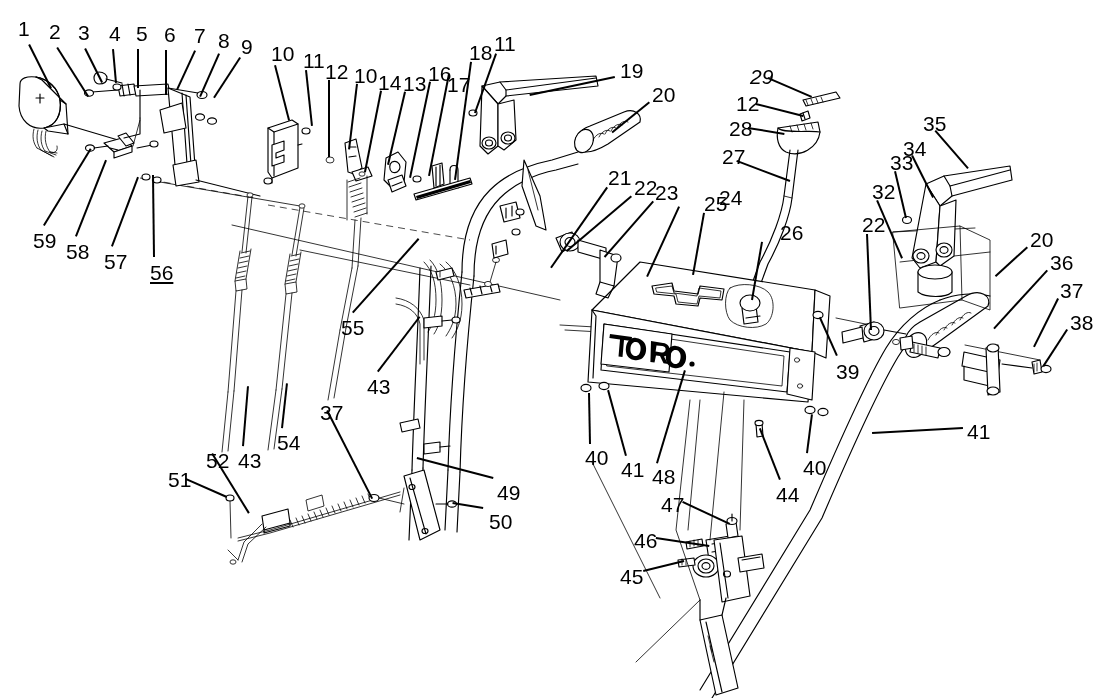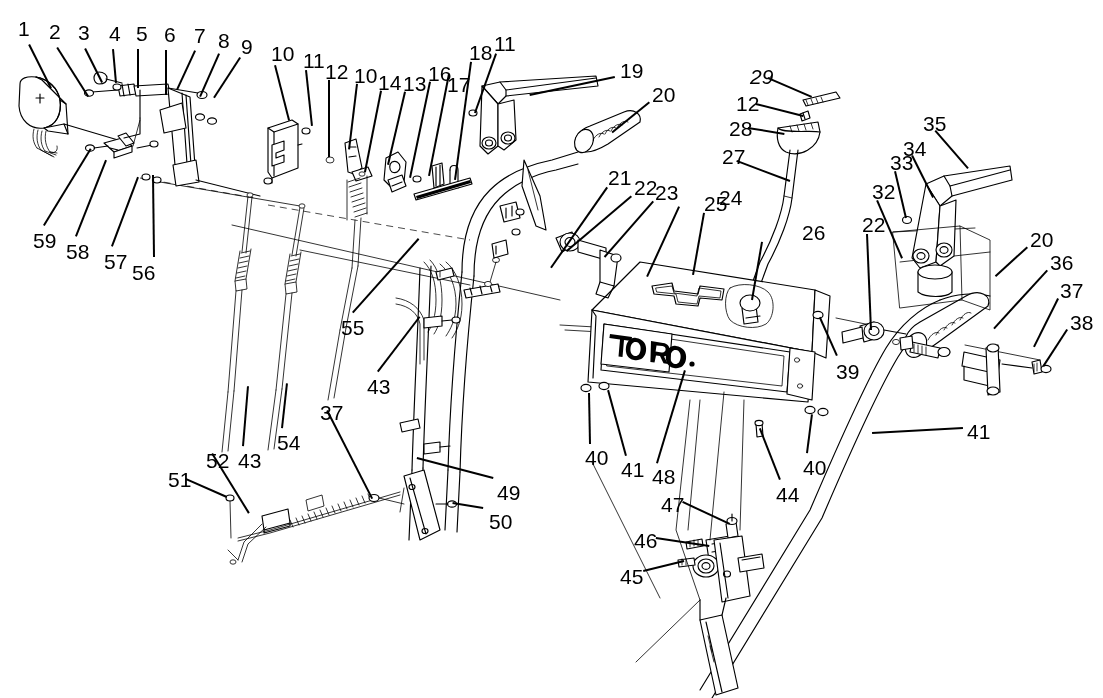--- a/index.html
+++ b/index.html
@@ -495,21 +495,21 @@
       <div class="lbl" style="left: 608px; top: 167px;">21</div>
       <div class="lead" style="left: 632px; top: 197px; width: 85.1469px; transform: rotate(139.764deg);"></div>
       <div class="lbl" style="left: 634px; top: 177px;">22</div>
       <div class="lead" style="left: 654px; top: 202px; width: 74.411px; transform: rotate(131.186deg);"></div>
       <div class="lbl" style="left: 655px; top: 182px;">23</div>
       <div class="lead" style="left: 680px; top: 207px; width: 76.9675px; transform: rotate(114.567deg);"></div>
       <div class="lbl" style="left: 679px; top: 187px; margin-left: 40px;">24</div>
       <div class="lead" style="left: 705px; top: 213px; width: 62.9682px; transform: rotate(100.061deg);"></div>
       <div class="lbl" style="left: 704px; top: 193px;">25</div>
       <div class="lead" style="left: 763px; top: 242px; width: 58.8558px; transform: rotate(99.7824deg);"></div>
-      <div class="lbl" style="left: 802px; top: 222px;">26</div>
+      <div class="lbl" style="left: 780px; top: 222px;">26</div>
       <div class="lead" style="left: 737px; top: 160px; width: 56.648px; transform: rotate(20.6744deg);"></div>
       <div class="lbl" style="left: 722px; top: 146px;">27</div>
       <div class="lead" style="left: 748px; top: 127px; width: 37.4833px; transform: rotate(9.21103deg);"></div>
       <div class="lbl" style="left: 729px; top: 118px;">28</div>
       <div class="lead" style="left: 756px; top: 103px; width: 48.5077px; transform: rotate(14.3227deg);"></div>
       <div class="lbl" style="left: 736px; top: 93px;">12</div>
       <div class="lead" style="left: 768px; top: 77px; width: 47.927px; transform: rotate(23.3556deg);"></div>
       <div class="lbl" style="left: 750px; top: 66px; font-style: italic;">29</div>
       <div class="lead" style="left: 878px; top: 200px; width: 63.1585px; transform: rotate(66.6823deg);"></div>
       <div class="lbl" style="left: 872px; top: 181px;">32</div>
@@ -561,21 +561,21 @@
       <div class="lbl" style="left: 206px; top: 450px;">52</div>
       <div class="lead" style="left: 186px; top: 478px; width: 44.7772px; transform: rotate(23.7026deg);"></div>
       <div class="lbl" style="left: 168px; top: 469px;">51</div>
       <div class="lead" style="left: 328px; top: 410px; width: 98.8383px; transform: rotate(62.9164deg);"></div>
       <div class="lbl" style="left: 320px; top: 402px;">37</div>
       <div class="lead" style="left: 493px; top: 479px; width: 78.5875px; transform: rotate(-165.256deg);"></div>
       <div class="lbl" style="left: 497px; top: 482px;">49</div>
       <div class="lead" style="left: 483px; top: 509px; width: 31.4006px; transform: rotate(-170.838deg);"></div>
       <div class="lbl" style="left: 489px; top: 511px;">50</div>
       <div class="lead" style="left: 153px; top: 257px; width: 82.0061px; transform: rotate(-90.6987deg);"></div>
-      <div class="lbl" style="left: 132px; top: 262px;">56</div>
+      <div class="lbl" style="left: 150px; top: 262px; text-decoration: underline;">56</div>
       <div class="lead" style="left: 111px; top: 246px; width: 73.736px; transform: rotate(-69.353deg);"></div>
       <div class="lbl" style="left: 104px; top: 251px;">57</div>
       <div class="lead" style="left: 75px; top: 236px; width: 81.7068px; transform: rotate(-68.459deg);"></div>
       <div class="lbl" style="left: 66px; top: 241px;">58</div>
       <div class="lead" style="left: 43px; top: 225px; width: 90.2109px; transform: rotate(-58.6005deg);"></div>
       <div class="lbl" style="left: 33px; top: 230px;">59</div>
     </div>
 
 </div>
 

